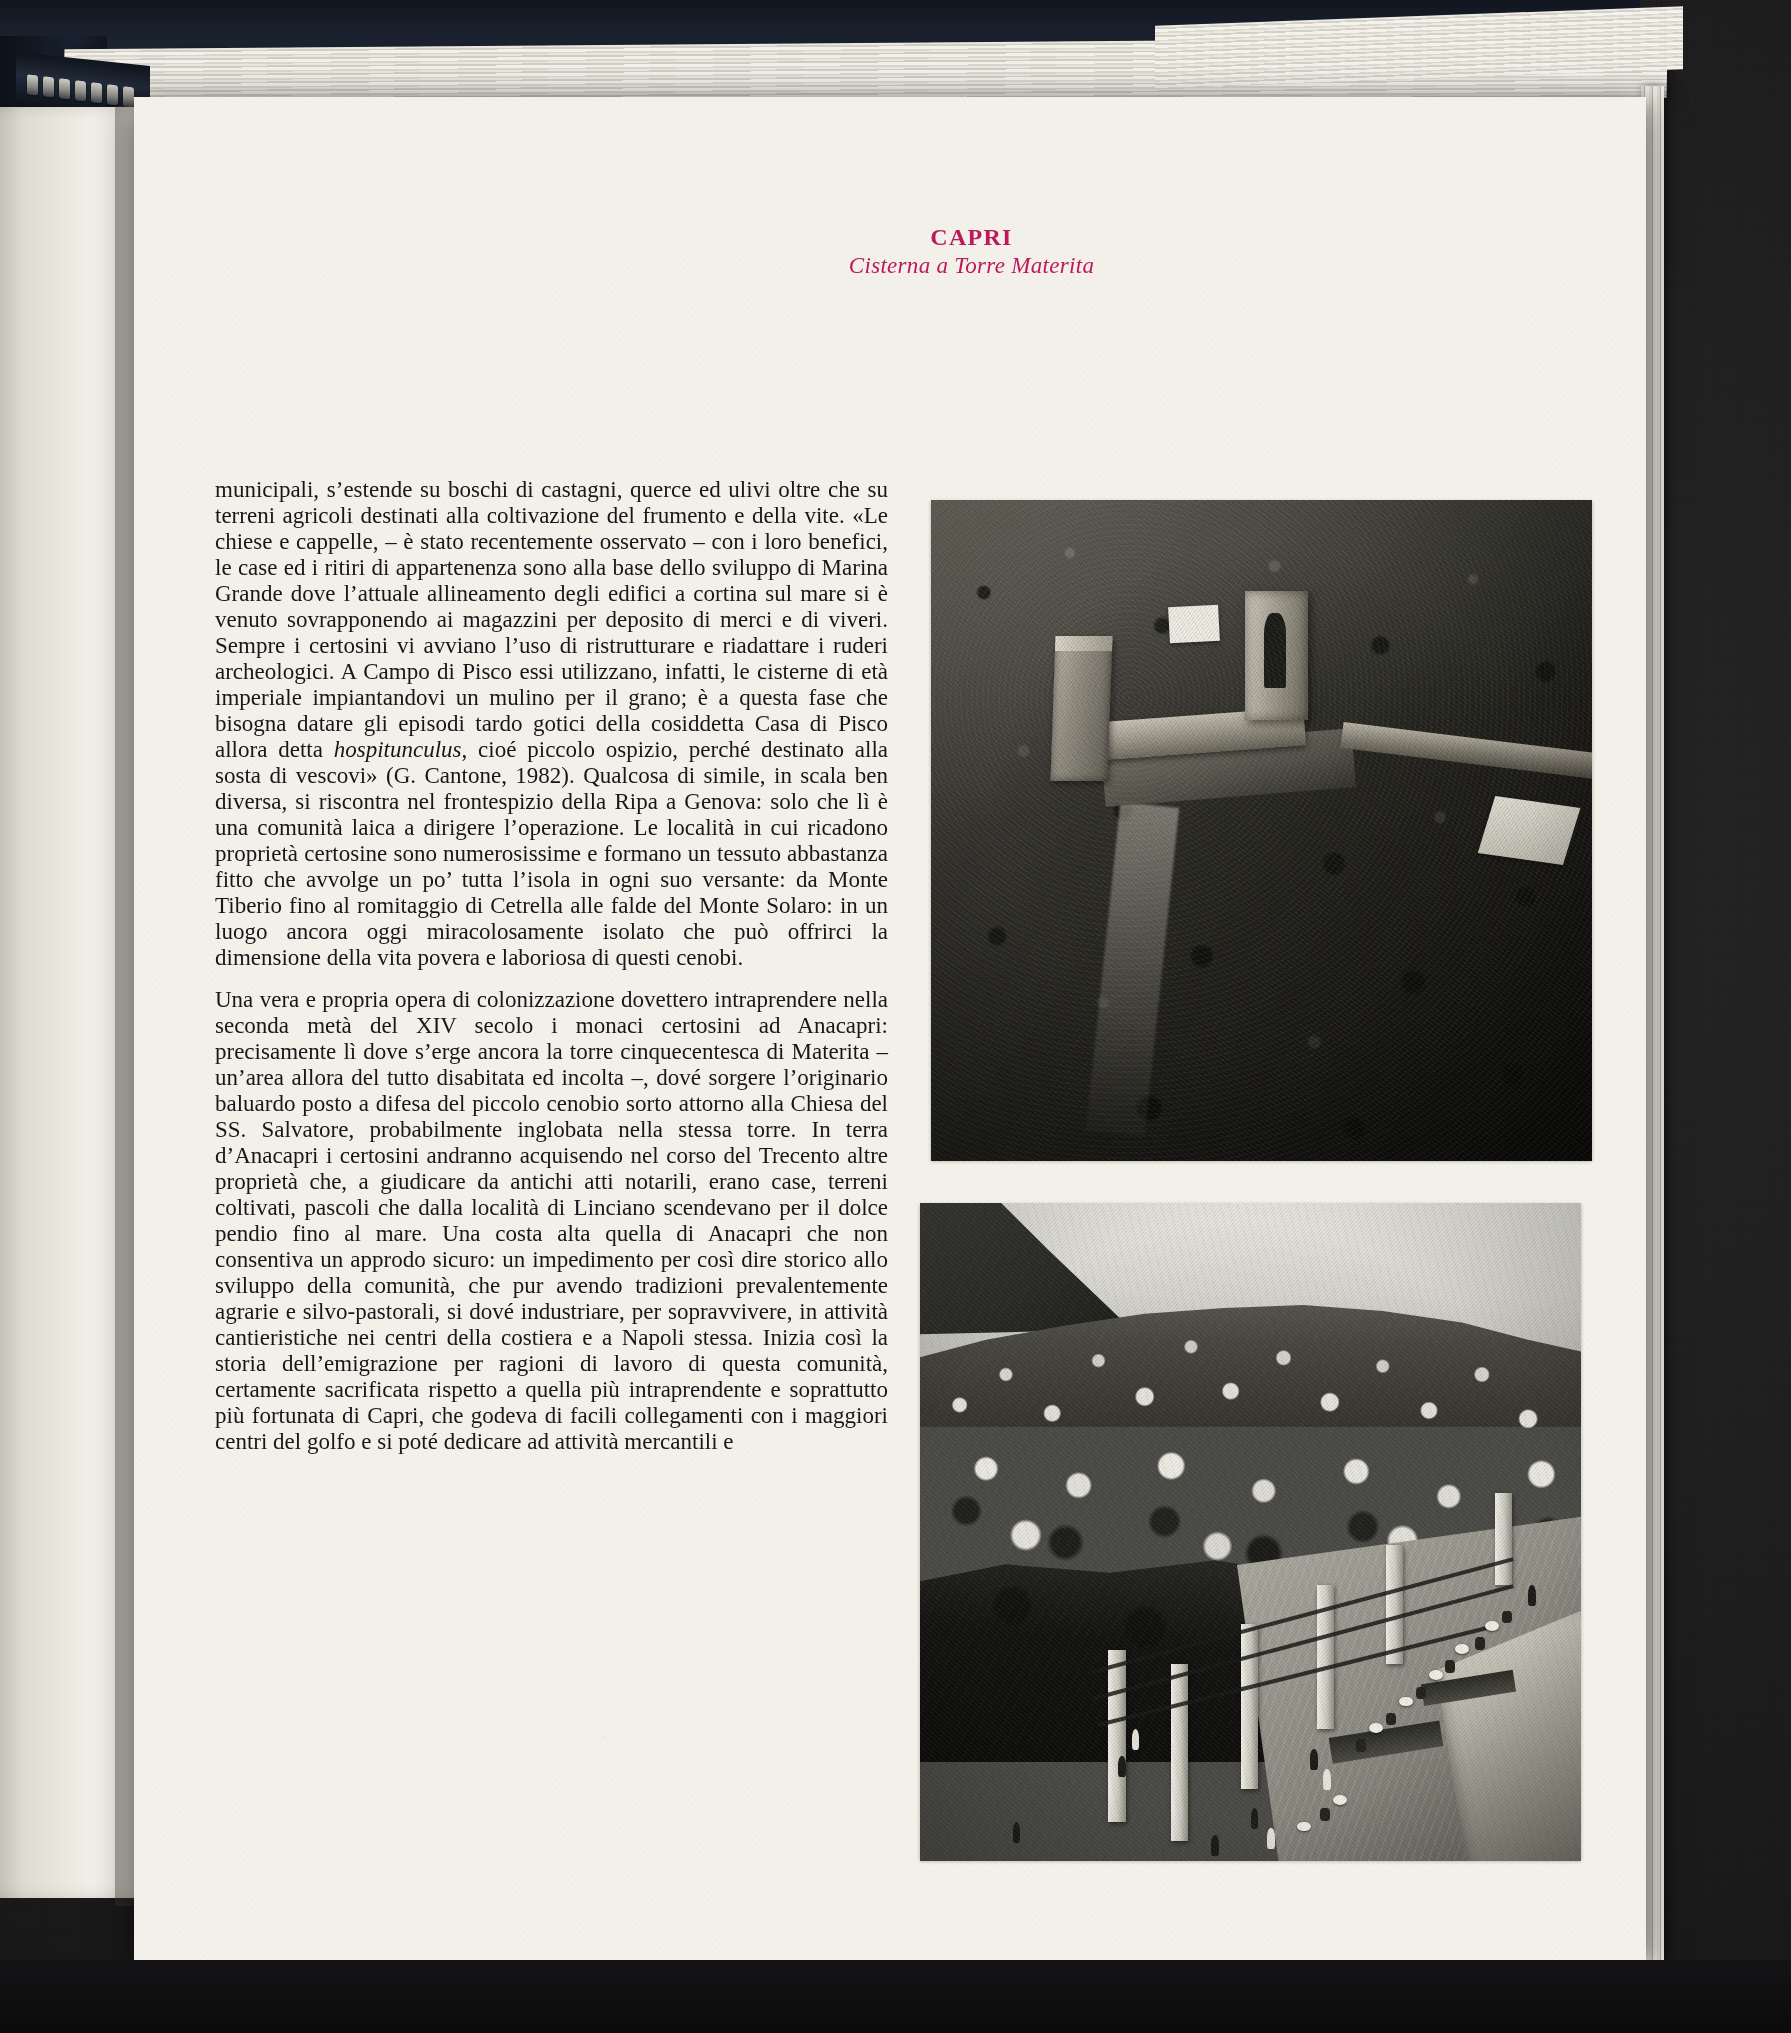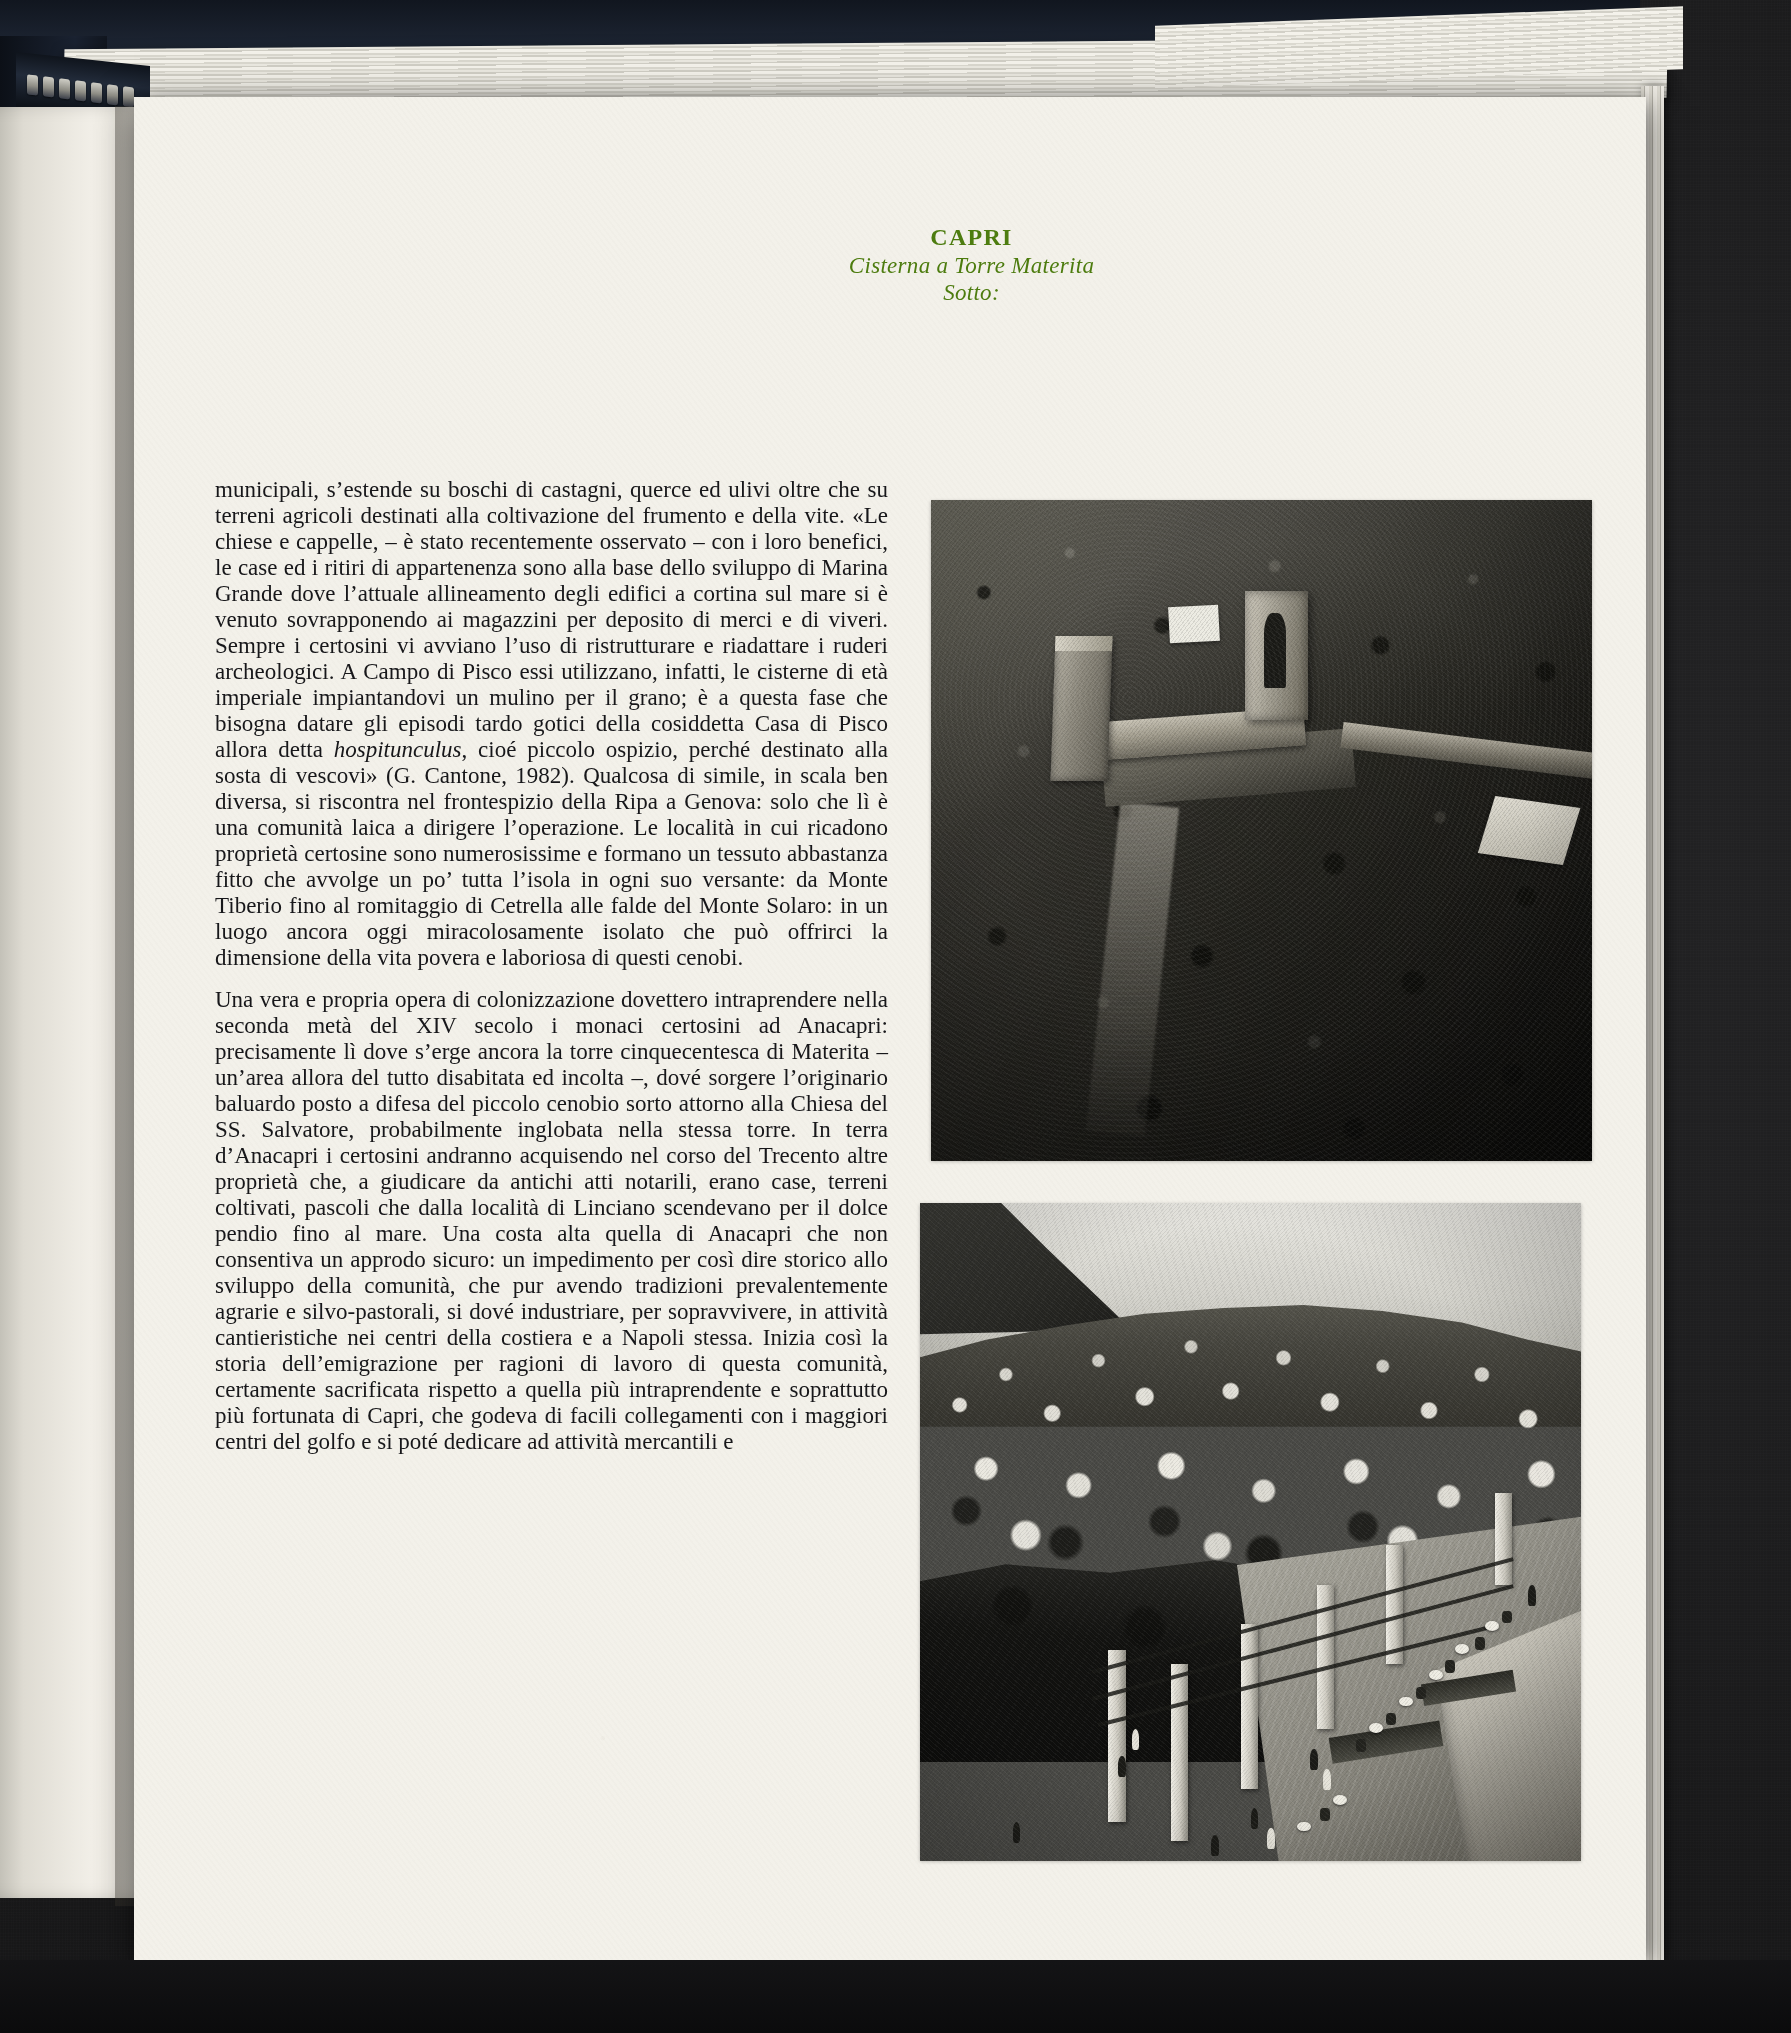--- a/index.html
+++ b/index.html
@@ -181,21 +181,21 @@
     box-shadow: 2.7px 0 10.7px rgba(0,0,0,.5);
   }
 
   
   .caption-block {
     position: absolute;
     left: 385px;
     top: 125px;
     width: 905px;
     text-align: center;
-    color: #4d7c0f;
+    color: #be185d;
   }
   .caption-title {
     font-family: "Liberation Serif", serif;
     font-weight: bold;
     font-size: 24px;
     letter-spacing: 1.3px;
     line-height: 30px;
   }
   .caption-sub {
     font-family: "Liberation Serif", serif;
@@ -560,21 +560,20 @@
   <div class="page-verso"></div>
   <div class="gutter"></div>
 
   <div class="page-edge-right"></div>
 
   <div class="page">
 
     <div class="caption-block">
       <div class="caption-title">CAPRI</div>
       <div class="caption-sub">Cisterna a Torre Materita</div>
-      <div class="caption-sub">Sotto:</div>
     </div>
 
     <div class="textcol">
       <p><span>municipali, s’estende su boschi di castagni, querce ed ulivi oltre che su terreni agricoli destinati alla coltivazione del frumento e della vite. «Le chiese e cappelle, – è stato recentemente osservato – con i loro benefici, le case ed i ritiri di appartenenza sono alla base dello sviluppo di Marina Grande dove l’attuale allineamento degli edifici a cortina sul mare si è venuto sovrapponendo ai magazzini per deposito di merci e di viveri. Sempre i certosini vi avviano l’uso di ristrutturare e riadattare i ruderi archeologici. A Campo di Pisco essi utilizzano, infatti, le cisterne di età imperiale impiantandovi un mulino per il grano; è a questa fase che bisogna datare gli episodi tardo gotici della cosiddetta Casa di Pisco allora detta </span><i>hospitunculus</i><span>, cioé piccolo ospizio, perché destinato alla sosta di vescovi» (G. Cantone, 1982). Qualcosa di simile, in scala ben diversa, si riscontra nel frontespizio della Ripa a Genova: solo che lì è una comunità laica a dirigere l’operazione. Le località in cui ricadono proprietà certosine sono numerosissime e formano un tessuto abbastanza fitto che avvolge un po’ tutta l’isola in ogni suo versante: da Monte Tiberio fino al romitaggio di Cetrella alle falde del Monte Solaro: in un luogo ancora oggi miracolosamente isolato che può offrirci la dimensione della vita povera e laboriosa di questi cenobi.</span></p>
       <p>Una vera e propria opera di colonizzazione dovettero intraprendere nella seconda metà del XIV secolo i monaci certosini ad Anacapri: precisamente lì dove s’erge ancora la torre cinquecentesca di Materita – un’area allora del tutto disabitata ed incolta –, dové sorgere l’originario baluardo posto a difesa del piccolo cenobio sorto attorno alla Chiesa del SS. Salvatore, probabilmente inglobata nella stessa torre. In terra d’Anacapri i certosini andranno acquisendo nel corso del Trecento altre proprietà che, a giudicare da antichi atti notarili, erano case, terreni coltivati, pascoli che dalla località di Linciano scendevano per il dolce pendio fino al mare. Una costa alta quella di Anacapri che non consentiva un approdo sicuro: un impedimento per così dire storico allo sviluppo della comunità, che pur avendo tradizioni prevalentemente agrarie e silvo-pastorali, si dové industriare, per sopravvivere, in attività cantieristiche nei centri della costiera e a Napoli stessa. Inizia così la storia dell’emigrazione per ragioni di lavoro di questa comunità, certamente sacrificata rispetto a quella più intraprendente e soprattutto più fortunata di Capri, che godeva di facili collegamenti con i maggiori centri del golfo e si poté dedicare ad attività mercantili e</p>
     </div>
 
     <div class="photo photo-top">
       <div class="p1">
         <div class="p1-hill"></div>

